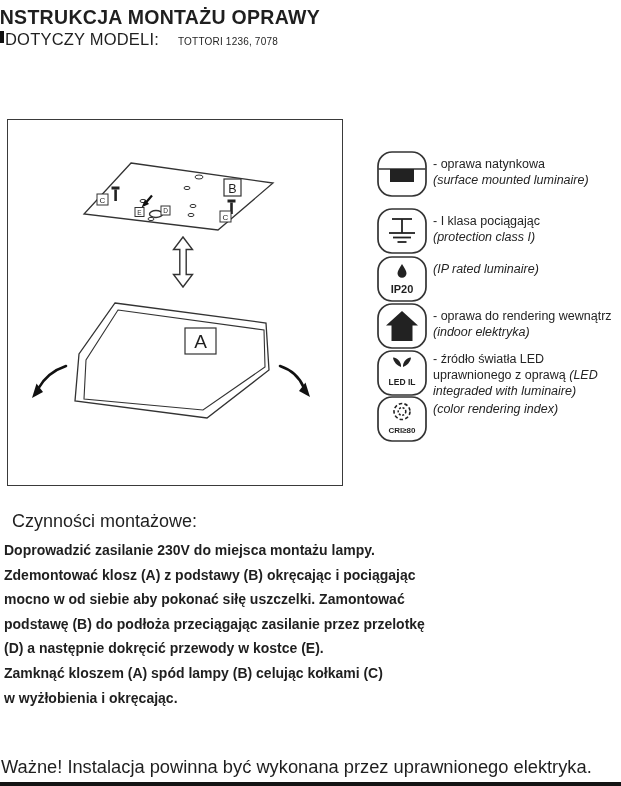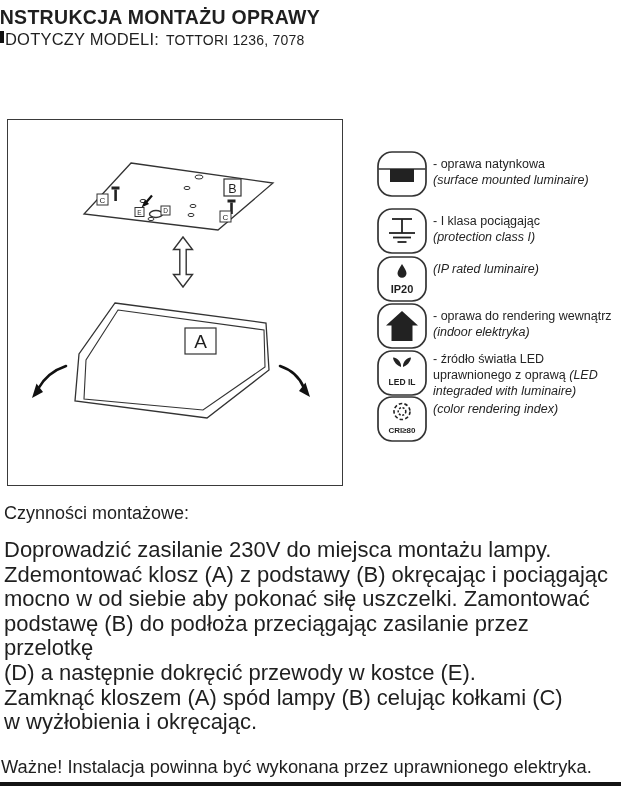--- a/index.html
+++ b/index.html
@@ -4,41 +4,41 @@
 <style>
   html,body{margin:0;padding:0;background:#fff;}
   .page{
     position:relative;width:621px;height:786px;background:#fff;overflow:hidden;
     font-family:"Liberation Sans","DejaVu Sans",sans-serif;color:#1f1f1f;
   }
   
   .h-title{position:absolute;top:6px;left:-6px;margin:0;font-size:19.5px;font-weight:bold;
     letter-spacing:.3px;white-space:nowrap;}
   .h-models{position:absolute;top:30px;left:5px;font-size:16.5px;letter-spacing:.2px;white-space:nowrap;}
-  .h-models .value{font-size:14px;margin-left:7px;}
+  .h-models .value{font-size:10px;margin-left:19px;}
   .edge-frag{position:absolute;top:31px;left:0;width:3.5px;height:12px;background:#111;}
 
   
   .diagram-box{position:absolute;left:7px;top:119px;width:334px;height:365px;border:1.5px solid #3a3a3a;}
   .diagram-box svg{display:block;}
   .diagram-box text{font-family:"Liberation Sans","DejaVu Sans",sans-serif;fill:#1f1f1f;}
 
   
   .legend-row{position:absolute;left:377px;display:flex;gap:6px;}
   .licon{width:50px;height:46px;flex:none;}
   .licon text{font-family:"Liberation Sans","DejaVu Sans",sans-serif;fill:#1f1f1f;font-weight:bold;}
   .ltext{width:190px;font-size:12.5px;line-height:16px;padding-top:5px;margin:0;color:#242424;}
   .ltext .en{font-style:italic;}
   .block-en .en{display:block;}
   .ltext.tight{padding-top:1px;}
 
   
-  .sec-title{position:absolute;left:4px;top:503px;margin:0;font-size:18px;font-weight:normal;}
-  .para{position:absolute;left:4px;top:538px;width:614px;margin:0;font-size:22px;line-height:24.6px;
-    white-space:pre-line;}
+  .sec-title{position:absolute;left:4px;top:503px;margin:8px;font-size:18px;font-weight:normal;}
+  .para{position:absolute;left:4px;top:538px;width:614px;margin:0;font-size:14px;line-height:24.6px;
+    white-space:pre-line;font-weight:bold;}
   .warning{position:absolute;left:1px;top:756px;margin:0;font-size:18.3px;white-space:nowrap;text-align:center;}
   .bottom-bar{position:absolute;left:0;bottom:0;width:100%;height:4px;background:#141414;}
 </style>
 </head>
 <body>
 
 <div class="page">
 
   <h1 class="h-title">INSTRUKCJA MONTAŻU OPRAWY</h1>
   <div class="h-models">

